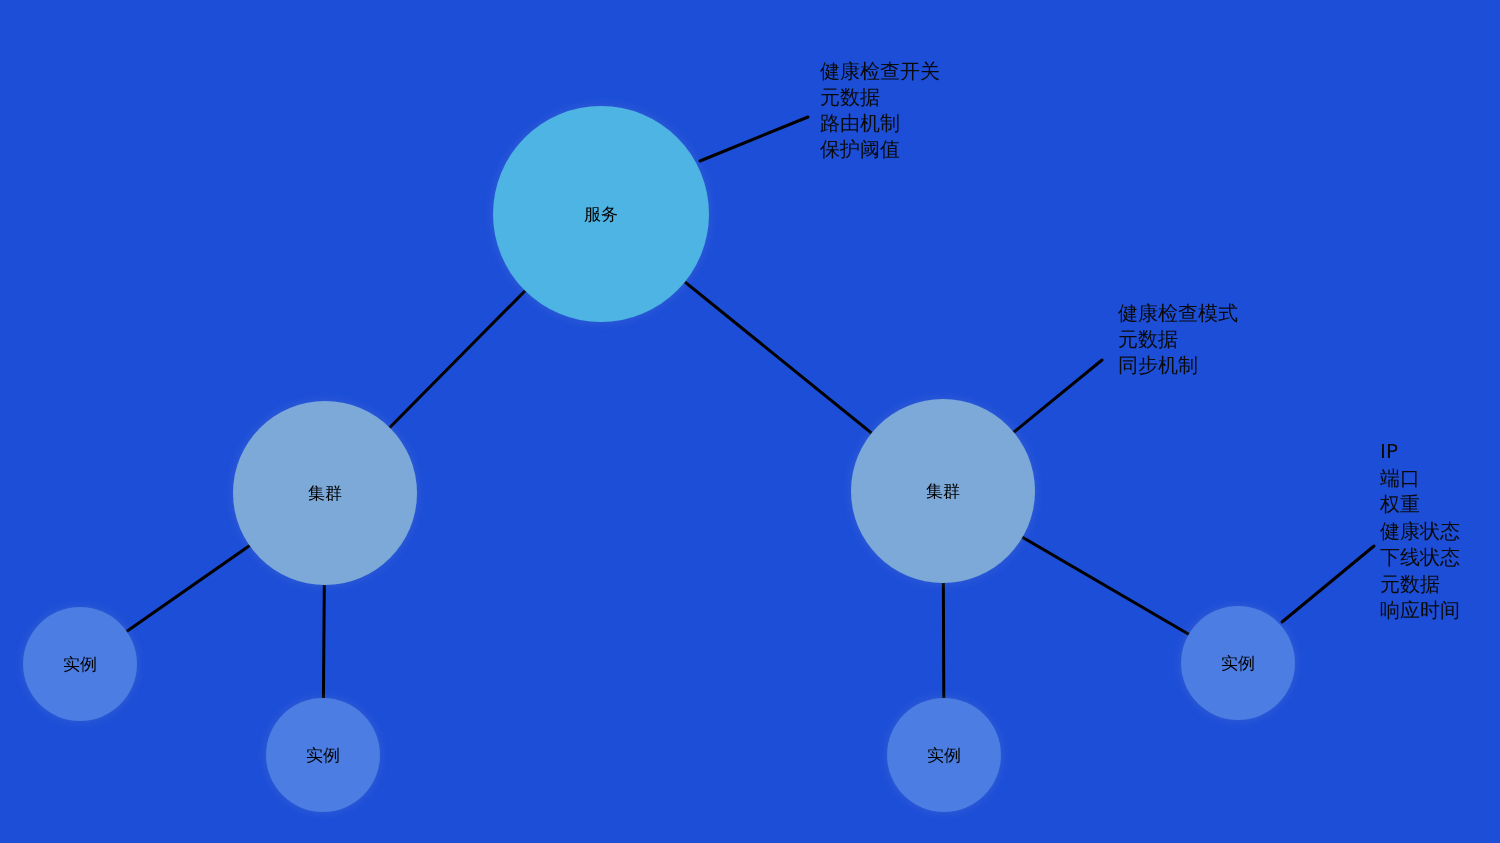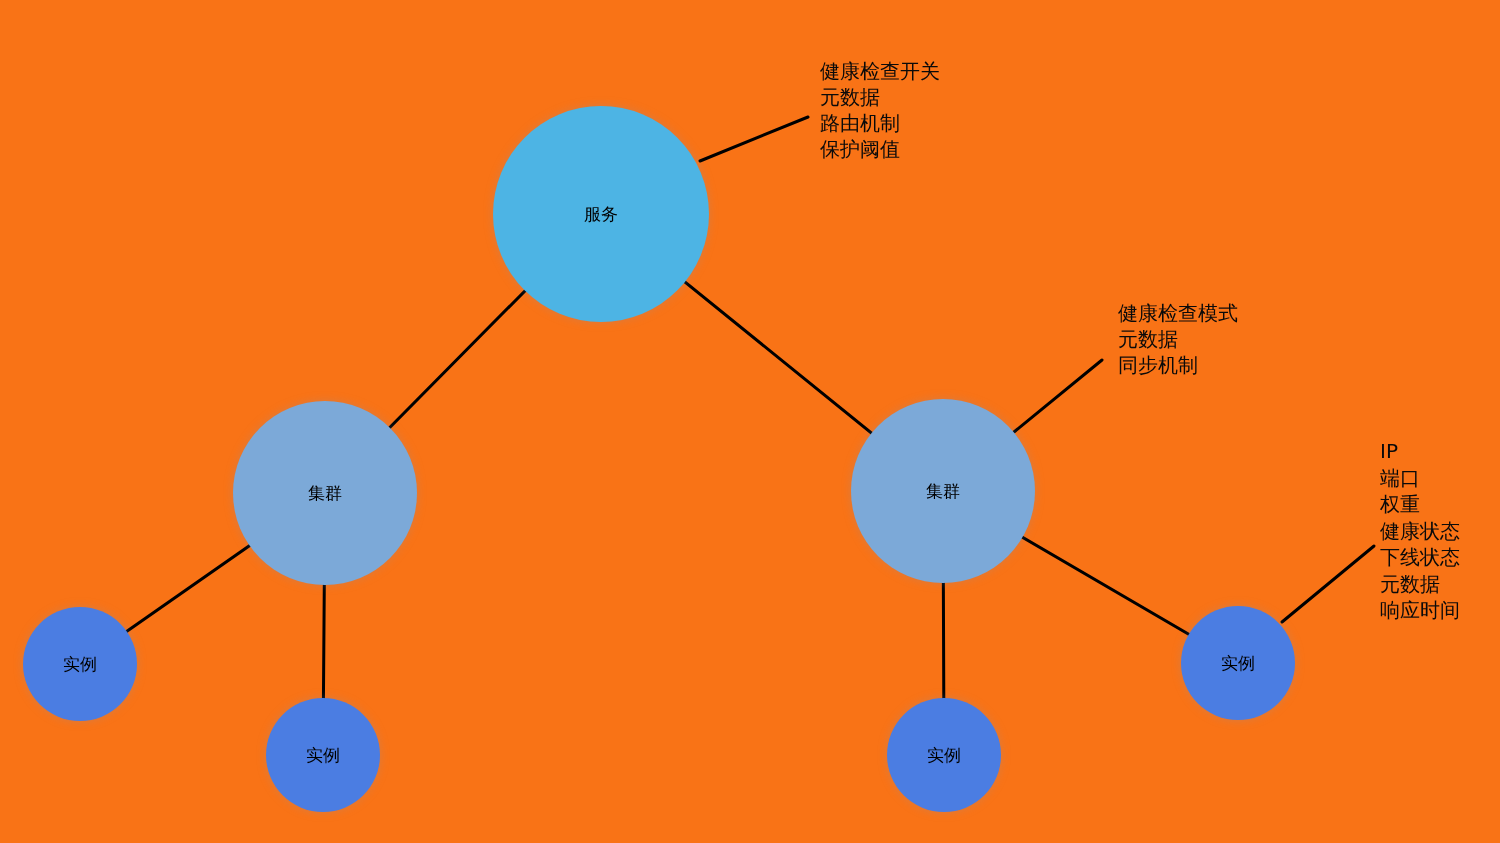--- a/index.html
+++ b/index.html
@@ -4,21 +4,21 @@
 <style>
   html, body {
     margin: 0;
     padding: 0;
     background: #ffffff;
   }
   .stage {
     position: relative;
     width: 1500px;
     height: 843px;
-    background: #f97316;
+    background: #1d4ed8;
     overflow: hidden;
     font-family: "DejaVu Sans", "Liberation Sans", sans-serif;
   }
   .stage svg {
     position: absolute;
     left: 0;
     top: 0;
   }
   .node-circle {
     filter: drop-shadow(0 0 5px rgba(120,150,200,0.25));

